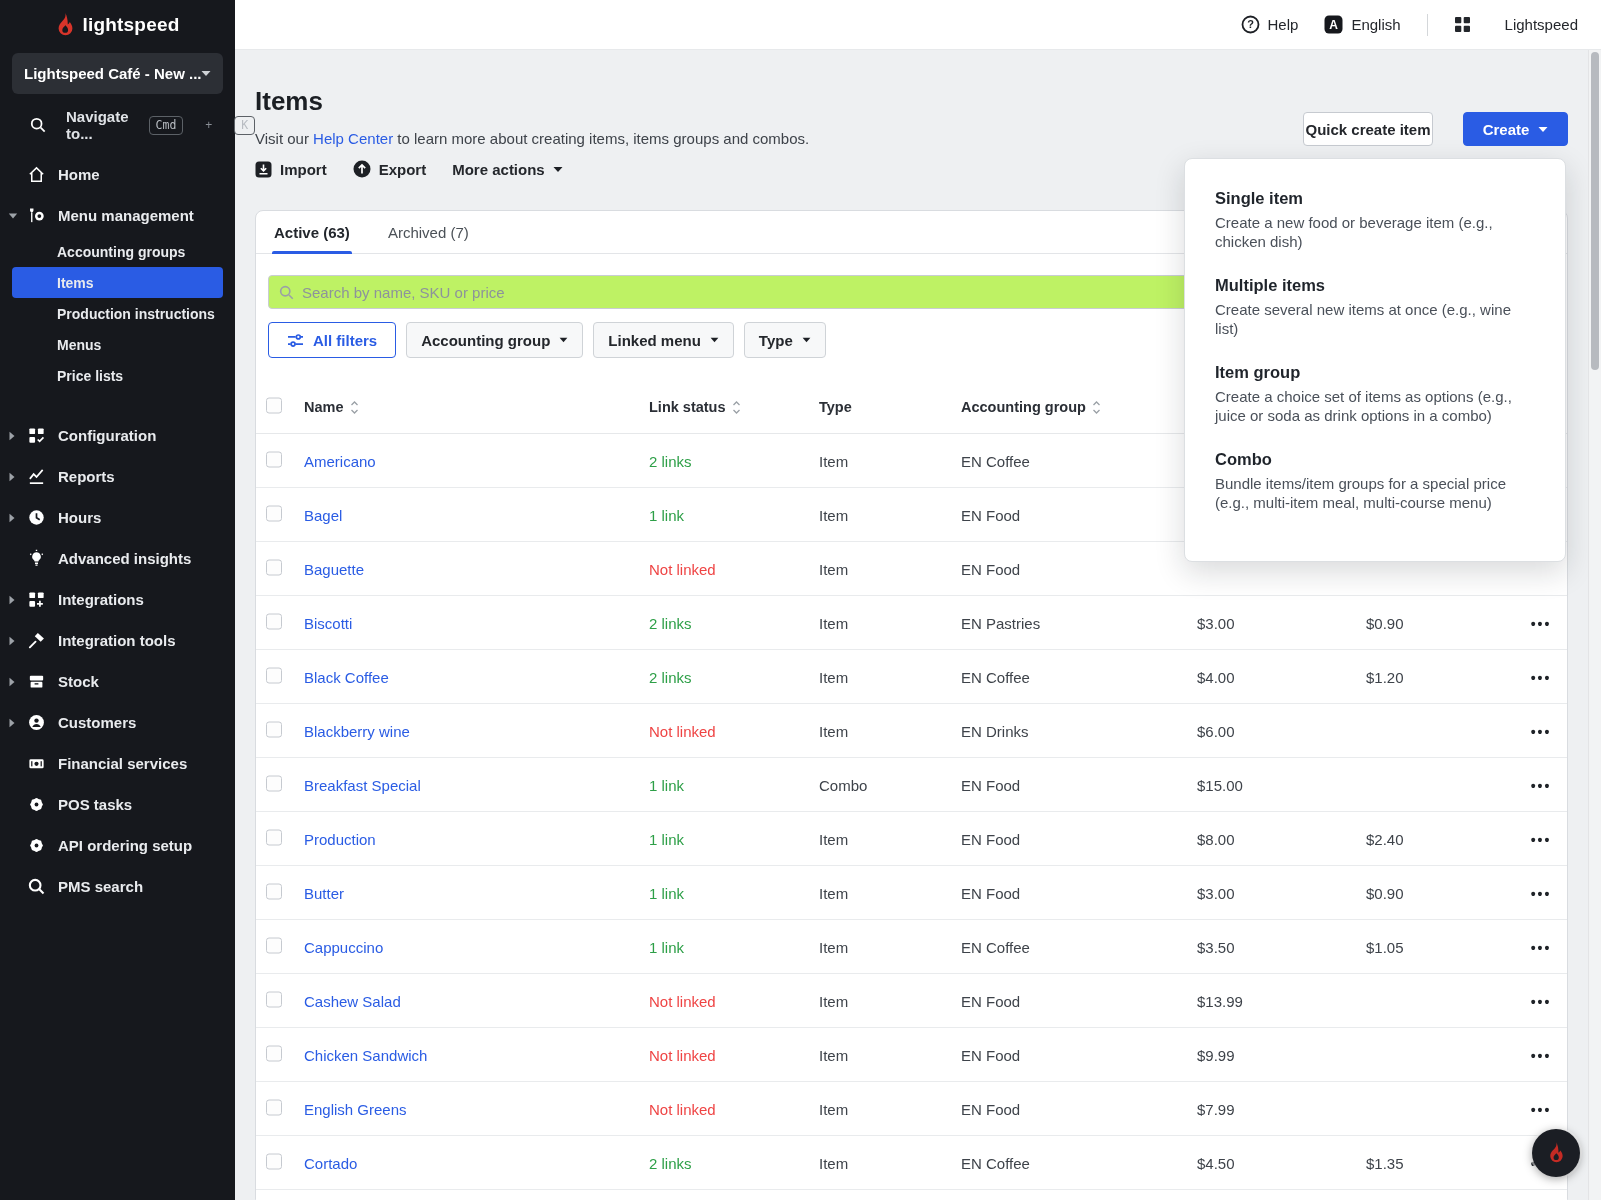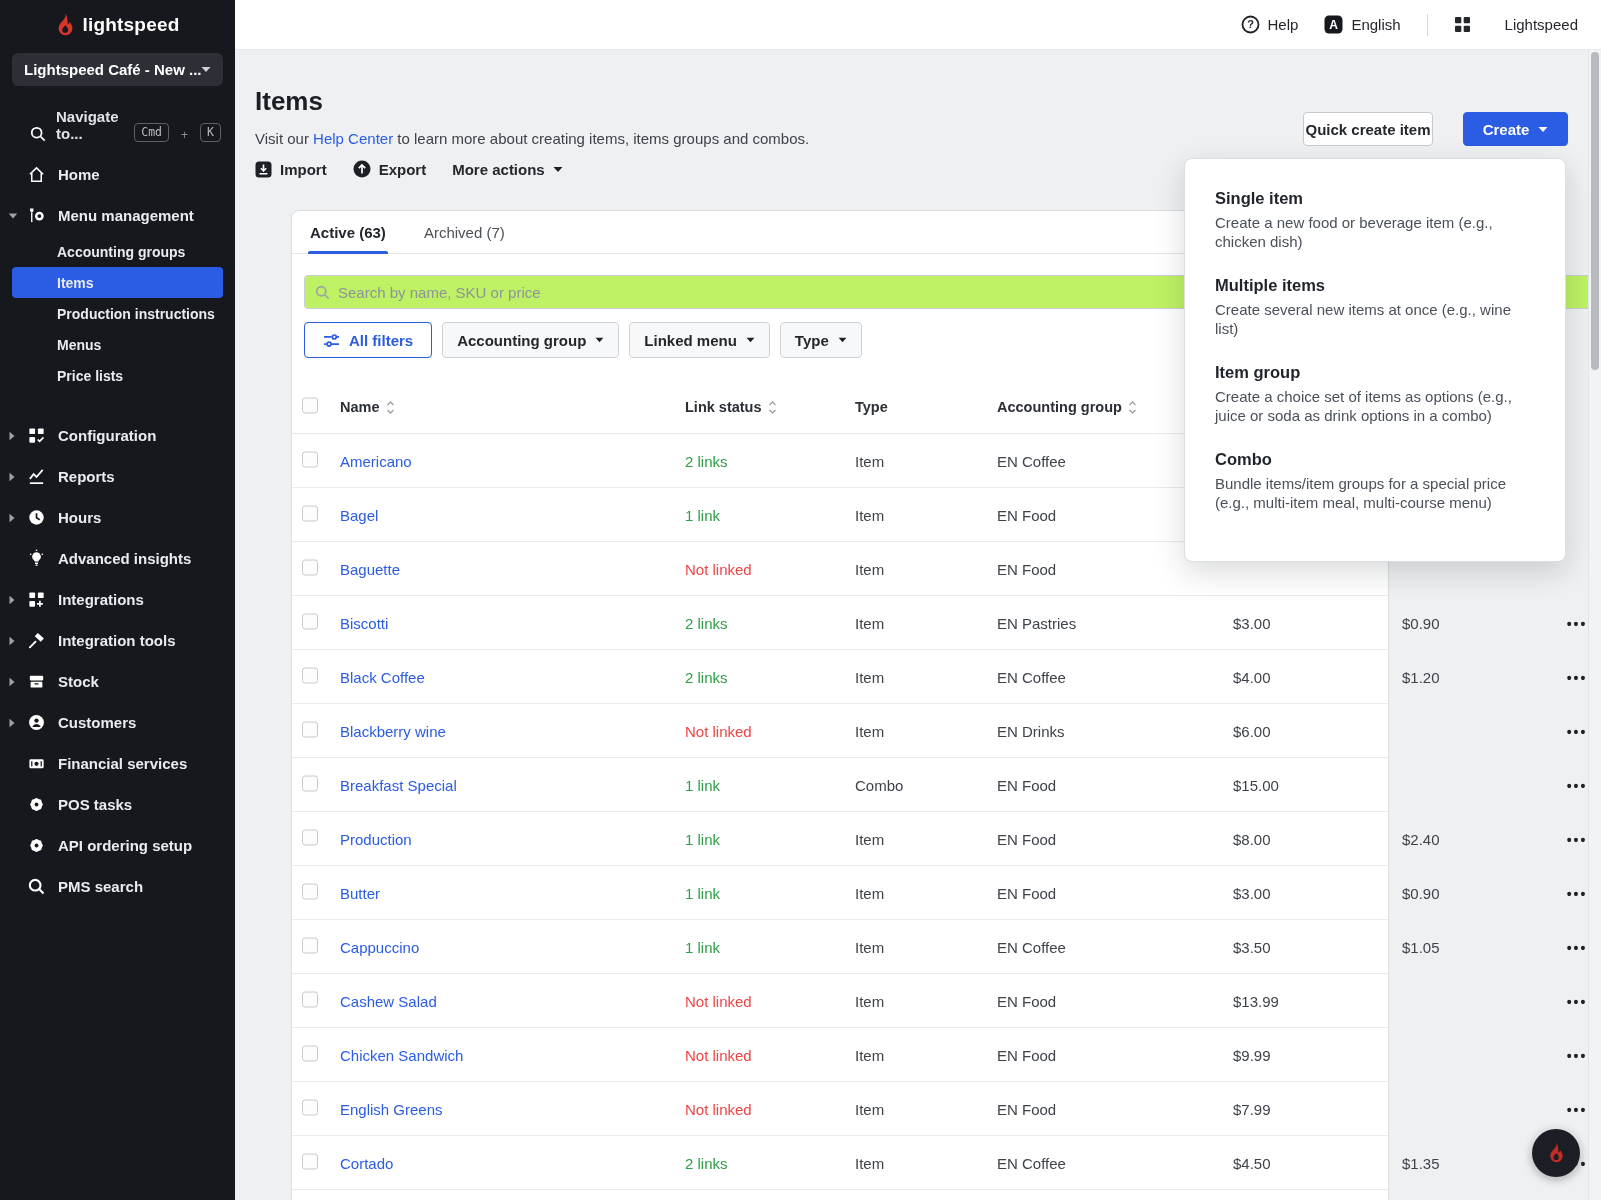--- a/index.html
+++ b/index.html
@@ -4,23 +4,23 @@
 <style>
   * { box-sizing: border-box; margin: 0; padding: 0; }
   html,body { width:1601px; height:1200px; }
   body { font-family:"Liberation Sans", sans-serif; background:#eef0f2; overflow:hidden; position:relative; }
   .stage { position:absolute; inset:0; width:1601px; height:1200px;padding-left:16px; }
 
   
   .sidebar { position:absolute; left:0; top:0; width:235px; height:1200px; background:#16181d; color:#e8eaed; z-index:30; }
   .logo-row { display:flex; align-items:center; justify-content:center; gap:7px; height:50px; }
   .logo-text { color:#fff; font-size:19px; font-weight:bold; letter-spacing:.2px; }
-  .store-selector { position:absolute; left:12px; top:53px; width:211px; height:33px; background:#2c2f35; border-radius:6px; display:flex; align-items:center; justify-content:space-between; padding:0 12px; cursor:pointer; }
+  .store-selector { position:absolute; left:12px; top:53px; width:211px; height:41px; background:#2c2f35; border-radius:6px; display:flex; align-items:center; justify-content:space-between; padding:0 12px; cursor:pointer; }
   .store-selector .lbl { font-size:15px; font-weight:bold; color:#fff; white-space:nowrap; overflow:hidden; }
-  .navigate-row { position:absolute; left:0; top:108px; width:235px; height:34px; display:flex; align-items:flex-end; padding:0 14px 0 30px; gap:10px; cursor:pointer; }
+  .navigate-row { position:absolute; left:0; top:108px; width:235px; height:34px; display:flex; align-items:center; padding:0 14px 0 30px; gap:20px; cursor:pointer; }
   .navigate-row .lbl { font-size:15px; font-weight:600; color:#dfe2e6; flex:1; }
   .keycap { border:1px solid #5c6167; border-radius:4px; color:#b8bcc2; font-size:11.5px; padding:1px 6px 2px; font-family:"DejaVu Sans Mono", monospace; }
   .kplus { color:#8a8f96; font-size:12px; margin:0 2px; }
   .nav { position:absolute; left:0; top:154px; width:235px; }
   .nav-item { height:41px; display:flex; align-items:center; padding-left:27px; cursor:pointer; position:relative; }
   .nav-item .caret { width:12px; margin-left:-19px; margin-right:7px; display:flex; }
   .nav-item .nicon { width:19px; height:19px; margin-right:12px; display:flex; align-items:center; }
   .nav-item .nlabel { font-size:15px; font-weight:600; color:#e9ebee; }
   .nav-sub-item { height:31px; display:flex; align-items:center; padding-left:57px; cursor:pointer; }
   .nav-sub-item .nlabel { font-size:14px; font-weight:600; color:#e9ebee; }
@@ -37,21 +37,21 @@
   .page-title { position:absolute; left:255px; top:86px; font-size:26px; font-weight:bold; color:#1b1f24; }
   .page-subtitle { position:absolute; left:255px; top:130px; font-size:15px; color:#3e434a; }
   .page-subtitle a { color:#2a5ce4; text-decoration:none; cursor:pointer; }
   .actions-row { position:absolute; left:255px; top:157px; display:flex; align-items:center; gap:26px; height:24px; }
   .action-link { display:flex; align-items:center; gap:8px; font-size:15px; font-weight:600; color:#24272c; cursor:pointer; }
   .btn { display:flex; align-items:center; justify-content:center; border-radius:4px; font-size:15px; font-weight:bold; cursor:pointer; }
   .btn-secondary { position:absolute; left:1303px; top:112px; width:130px; height:34px; background:#fff; border:1px solid #c6cad0; color:#24272c; }
   .btn-primary { position:absolute; left:1463px; top:112px; width:105px; height:34px; background:#2a5ce4; color:#fff; gap:9px; border:1px solid #2a5ce4; }
 
   
-  .card { position:absolute; left:255px; top:210px; width:1098px; height:990px; background:#fff; border:1px solid #d9dce0; border-radius:8px 8px 0 0; z-index:1;margin-left:36px; }
+  .card { position:absolute; left:255px; top:210px; width:1313px; height:990px; background:#fff; border:1px solid #d9dce0; border-radius:8px 8px 0 0; z-index:1; }
   .tabstrip { position:absolute; left:0; top:0; right:0; height:43px; border-bottom:1px solid #e3e5e8; display:flex; align-items:center; padding-left:16px; gap:34px; }
   .tab { position:relative; height:43px; display:flex; align-items:center; font-size:15px; color:#4b5157; cursor:pointer; padding:0 2px; }
   .tab.active { color:#23272d; font-weight:600; }
   .tab.active::after { content:""; position:absolute; left:0; right:0; bottom:0; height:3px; background:#2a5ce4; border-radius:2px 2px 0 0; }
   .searchbox { position:absolute; left:12px; top:64px; width:1289px; height:34px; border:1px solid #c9cdd3; border-radius:4px; display:flex; align-items:center; padding:0 10px; gap:8px; background:#bef264; }
   .searchbox input { border:none; outline:none; flex:1; font-size:15px; color:#2b2f35; font-family:"Liberation Sans", sans-serif; background:transparent; }
   .searchbox input::placeholder { color:#8d939b; }
   .filterrow { position:absolute; left:12px; top:111px; display:flex; gap:10px; height:36px; }
   .filter-btn { display:flex; align-items:center; gap:9px; border:1px solid #cfd3d7; background:#f7f8f9; border-radius:4px; padding:0 14px; font-size:15px; font-weight:600; color:#24272c; cursor:pointer; }
   .filter-btn.allfilters { background:#fff; border-color:#2a5ce4; color:#2a5ce4; padding:0 18px; }

